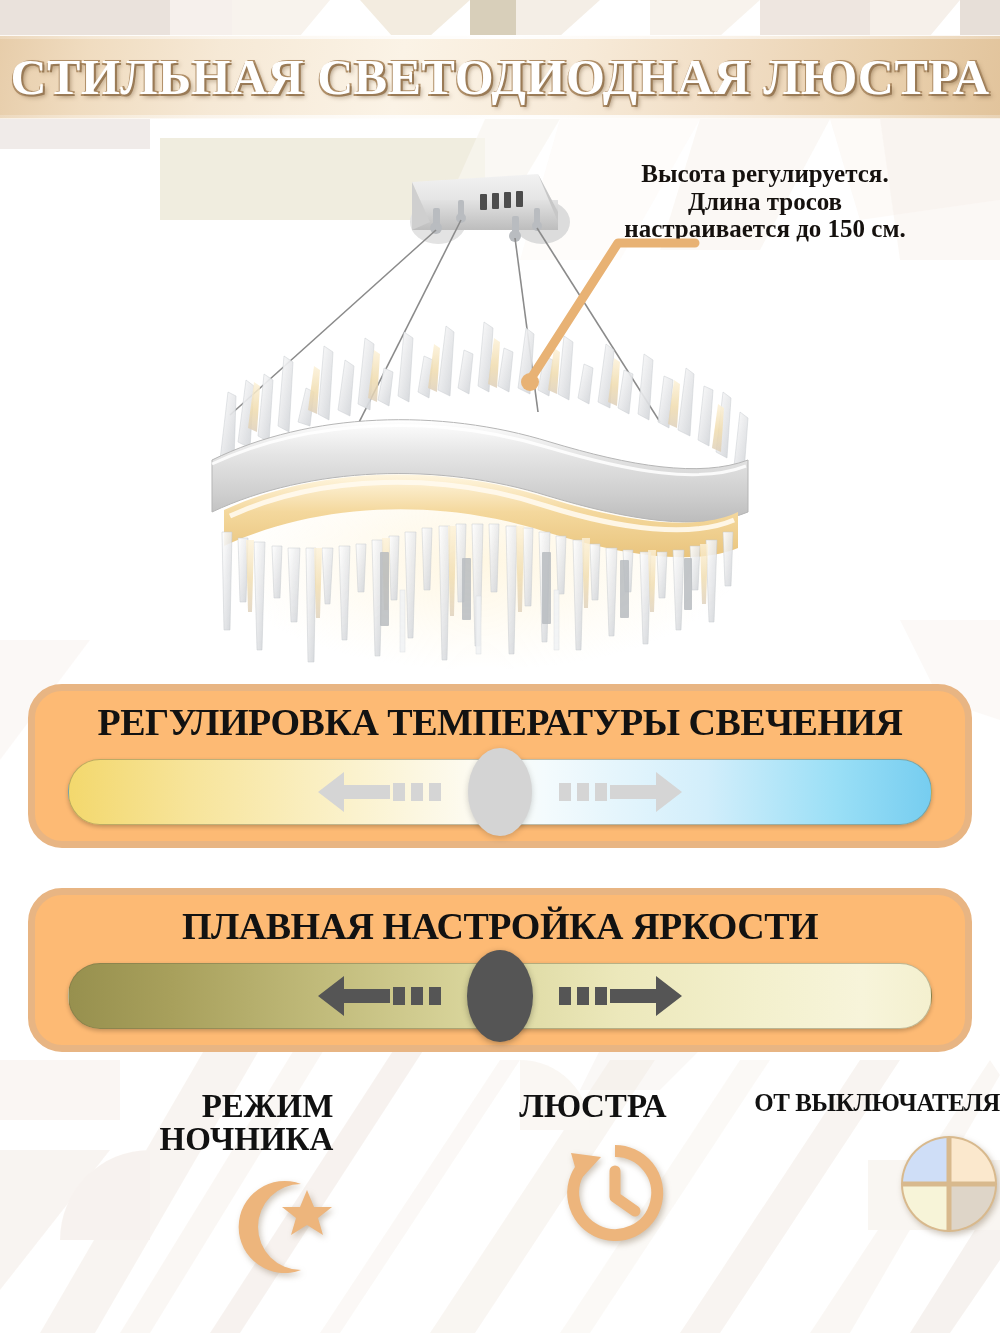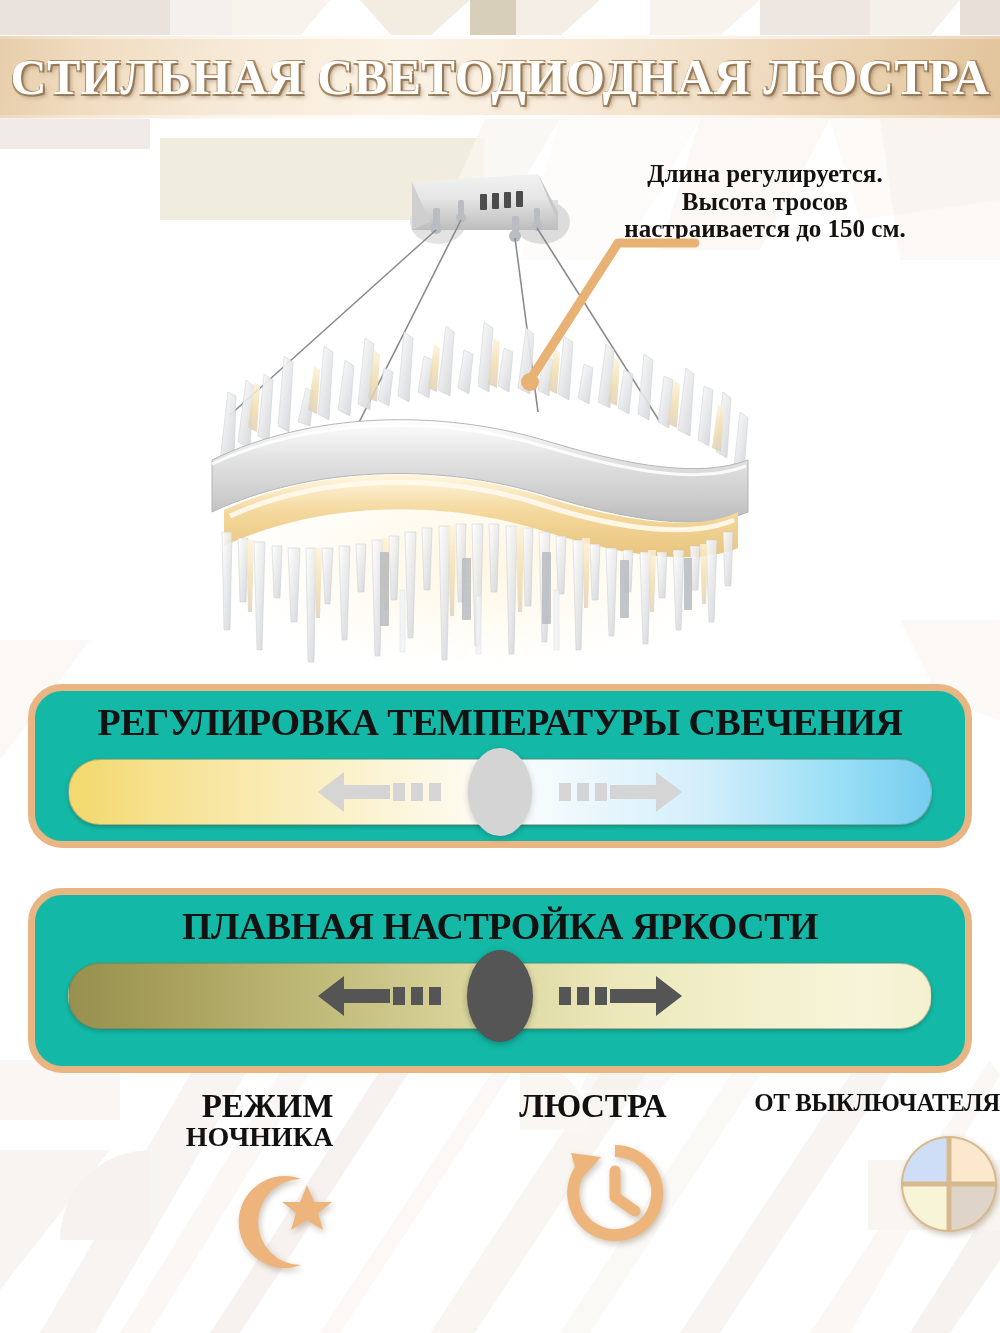--- a/index.html
+++ b/index.html
@@ -102,27 +102,27 @@
     height: 510px;
     z-index: 4;
   }
 
   
   .feature-panel {
     position: absolute;
     left: 28px;
     width: 944px;
     box-sizing: border-box;
-    background: #14b8a6;
+    background: #fdba74;
     border: 7px solid #e8b583;
     border-radius: 34px;
     z-index: 5;
   }
   #panel-temperature { top: 684px; height: 164px; }
-  #panel-brightness  { top: 888px; height: 185px; }
+  #panel-brightness  { top: 888px; height: 164px; }
 
   .panel-title {
     position: absolute;
     left: 0;
     right: 0;
     top: 12px;
     text-align: center;
     font-family: "Liberation Serif", "DejaVu Serif", serif;
     font-weight: bold;
     font-size: 38px;
@@ -219,21 +219,21 @@
   }
   .bf-label {
     text-align: center;
     font-family: "Liberation Serif", "DejaVu Serif", serif;
     font-weight: bold;
     color: #111111;
     line-height: 1.0;
     white-space: nowrap;
   }
   .bf-l1 { font-size: 33px; }
-  .bf-l2 { font-size: 28px; }
+  .bf-l2 { font-size: 33px; }
   .bf-l2.small { font-size: 25px; letter-spacing: -0.4px; margin-left: 15px; }
   .bf-icon {
     margin-top: 18px;
     filter: drop-shadow(2px 3px 3px rgba(110,85,55,0.35));
   }
 </style>
 </head>
 <body>
 
 <div id="bg-pattern">
@@ -493,22 +493,22 @@
       <g fill="#f0f2f4" opacity="0.85" stroke="#d8dbdf" stroke-width="0.5">
         <rect x="210" y="430" width="5" height="62"></rect>
         <rect x="286" y="436" width="5" height="58"></rect>
         <rect x="364" y="430" width="5" height="60"></rect>
       </g>
     </g>
   </svg>
 </div>
 
 <div id="callout-text">
-  <span class="ct-line">Длина регулируется.</span>
-  <span class="ct-line">Высота тросов</span>
+  <span class="ct-line">Высота регулируется.</span>
+  <span class="ct-line">Длина тросов</span>
   <span class="ct-line">настраивается до 150 см.</span>
 </div>
 
 <div id="callout-leader">
   <svg width="210" height="175" viewBox="0 0 210 175">
     <polyline points="205,18 128,18 40,155" fill="none" stroke="#e8b274" stroke-width="9" stroke-linecap="round" stroke-linejoin="round"></polyline>
     <circle cx="40" cy="157" r="9" fill="#e8b274"></circle>
   </svg>
 </div>
 

